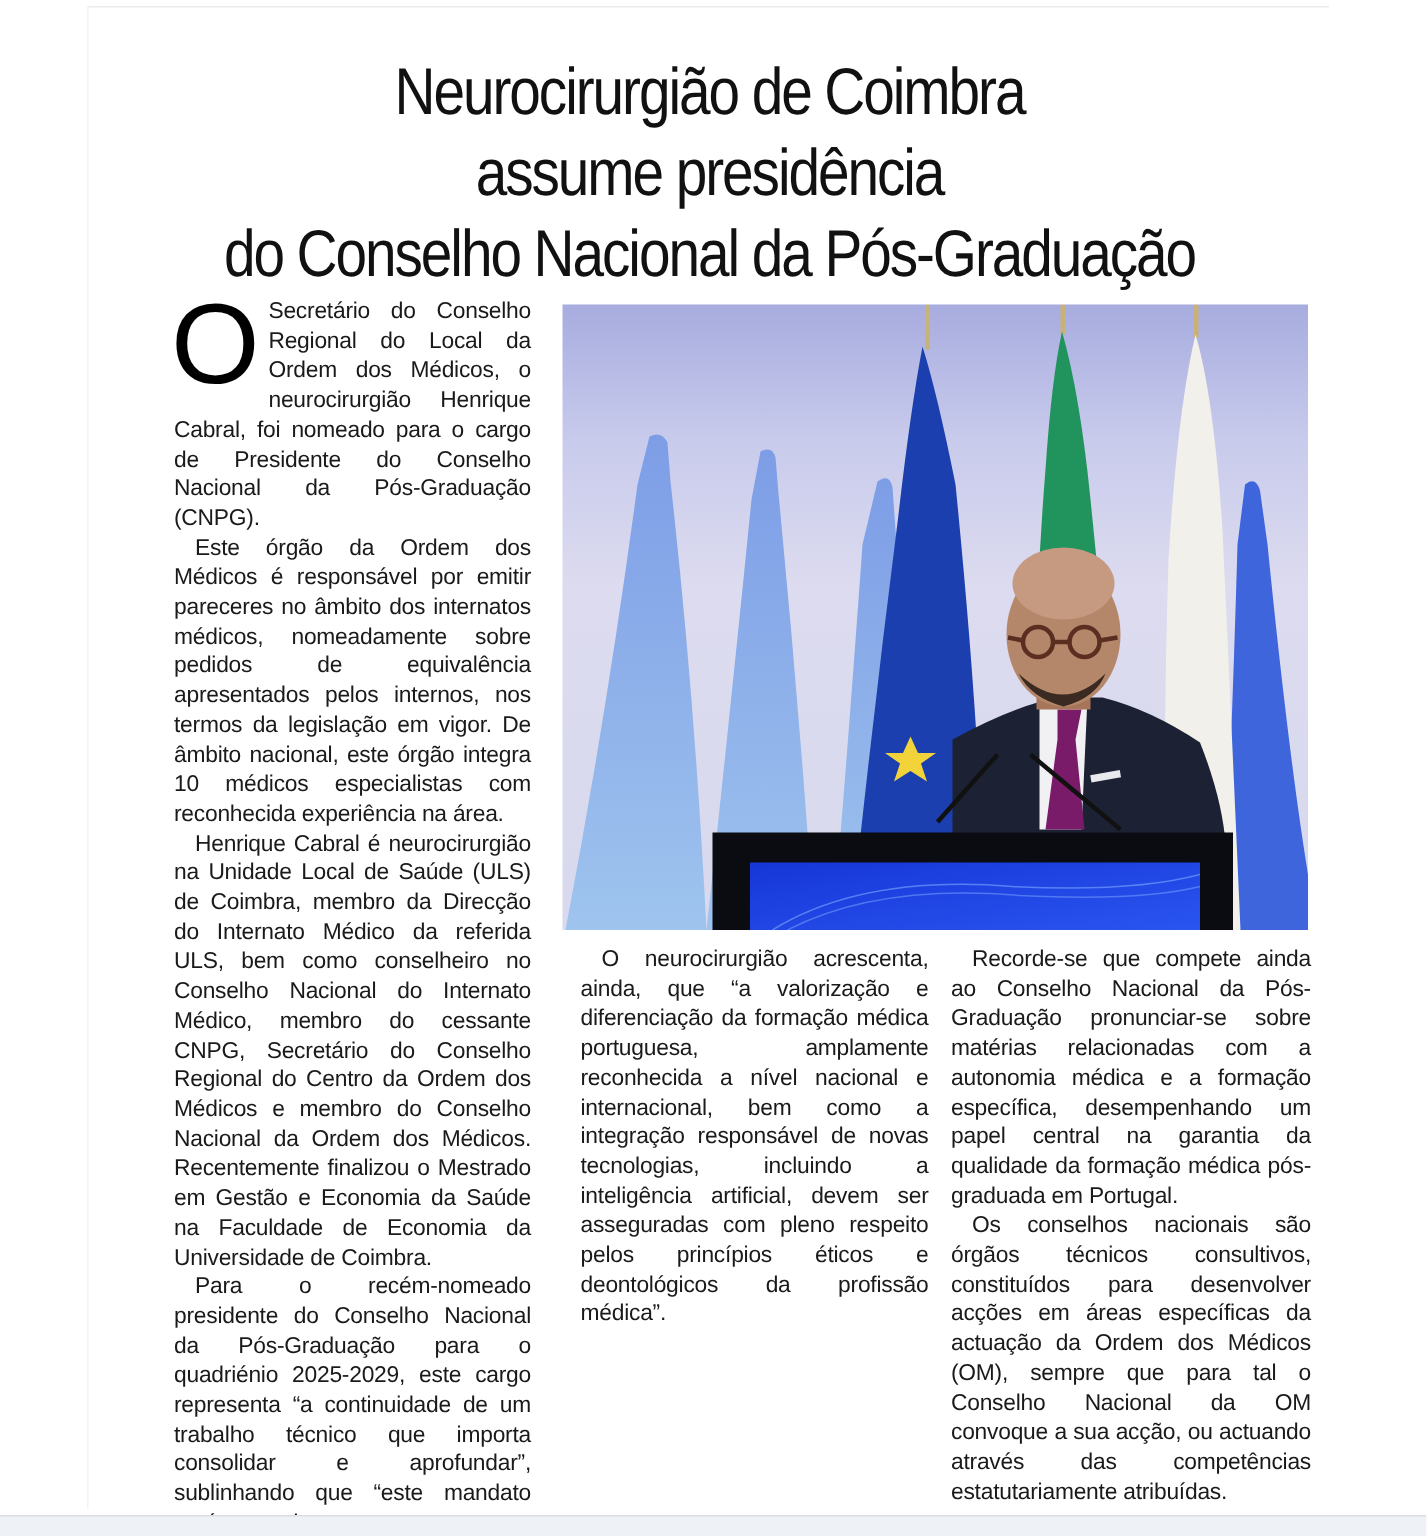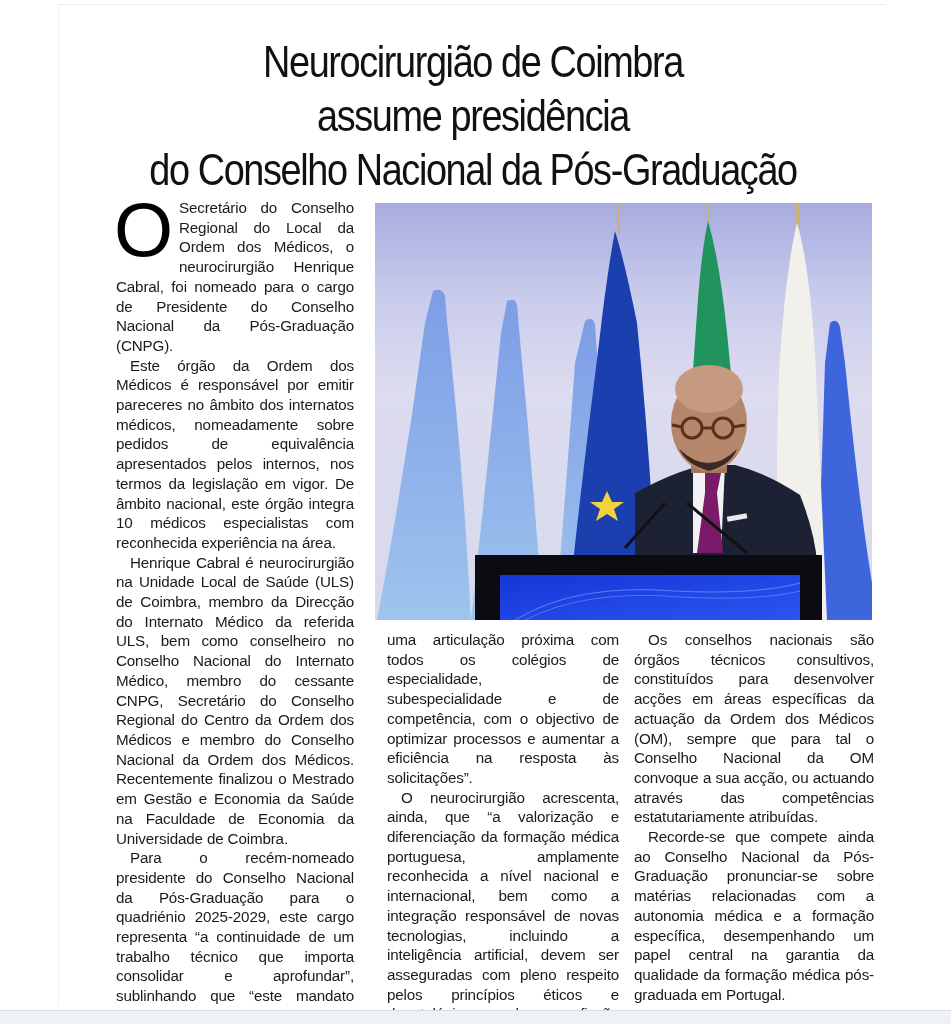--- a/index.html
+++ b/index.html
@@ -117,22 +117,21 @@
     <rect x="100" y="352" width="347" height="65" fill="#0b0b12"></rect>
     <rect x="125" y="372" width="300" height="45" fill="url(#screen)"></rect>
     <path d="M140 417 Q200 380 300 388 Q380 392 425 380" stroke="#7fa8ff" stroke-width="1" fill="none" opacity="0.6"></path>
     <path d="M150 417 Q210 386 305 394 Q385 398 425 388" stroke="#7fa8ff" stroke-width="1" fill="none" opacity="0.5"></path>
 
     <rect x="470" y="0" width="27" height="417" fill="#ffffff" opacity="0"></rect>
   </svg>
 </div>
 
 <div class="col col2">
-  <p class="first">uma articulação próxima com todos os colégios de especialidade, de subespecialidade e de competência, com o objectivo de optimizar processos e aumentar a eficiência na resposta às solicitações”.</p>
   <p>O neurocirurgião acrescenta, ainda, que “a valorização e diferenciação da formação médica portuguesa, amplamente reconhecida a nível nacional e internacional, bem como a integração responsável de novas tecnologias, incluindo a inteligência artificial, devem ser asseguradas com pleno respeito pelos princípios éticos e deontológicos da profissão médica”.</p>
 </div>
 
 <div class="col col3">
+  <p>Recorde-se que compete ainda ao Conselho Nacional da Pós-Graduação pronunciar-se sobre matérias relacionadas com a autonomia médica e a formação específica, desempenhando um papel central na garantia da qualidade da formação médica pós-graduada em Portugal.</p>
   <p>Os conselhos nacionais são órgãos técnicos consultivos, constituídos para desenvolver acções em áreas específicas da actuação da Ordem dos Médicos (OM), sempre que para tal o Conselho Nacional da OM convoque a sua acção, ou actuando através das competências estatutariamente atribuídas.</p>
-  <p>Recorde-se que compete ainda ao Conselho Nacional da Pós-Graduação pronunciar-se sobre matérias relacionadas com a autonomia médica e a formação específica, desempenhando um papel central na garantia da qualidade da formação médica pós-graduada em Portugal.</p>
 </div>
 
 <div class="bottom-bar"></div>
 
 </body></html>

